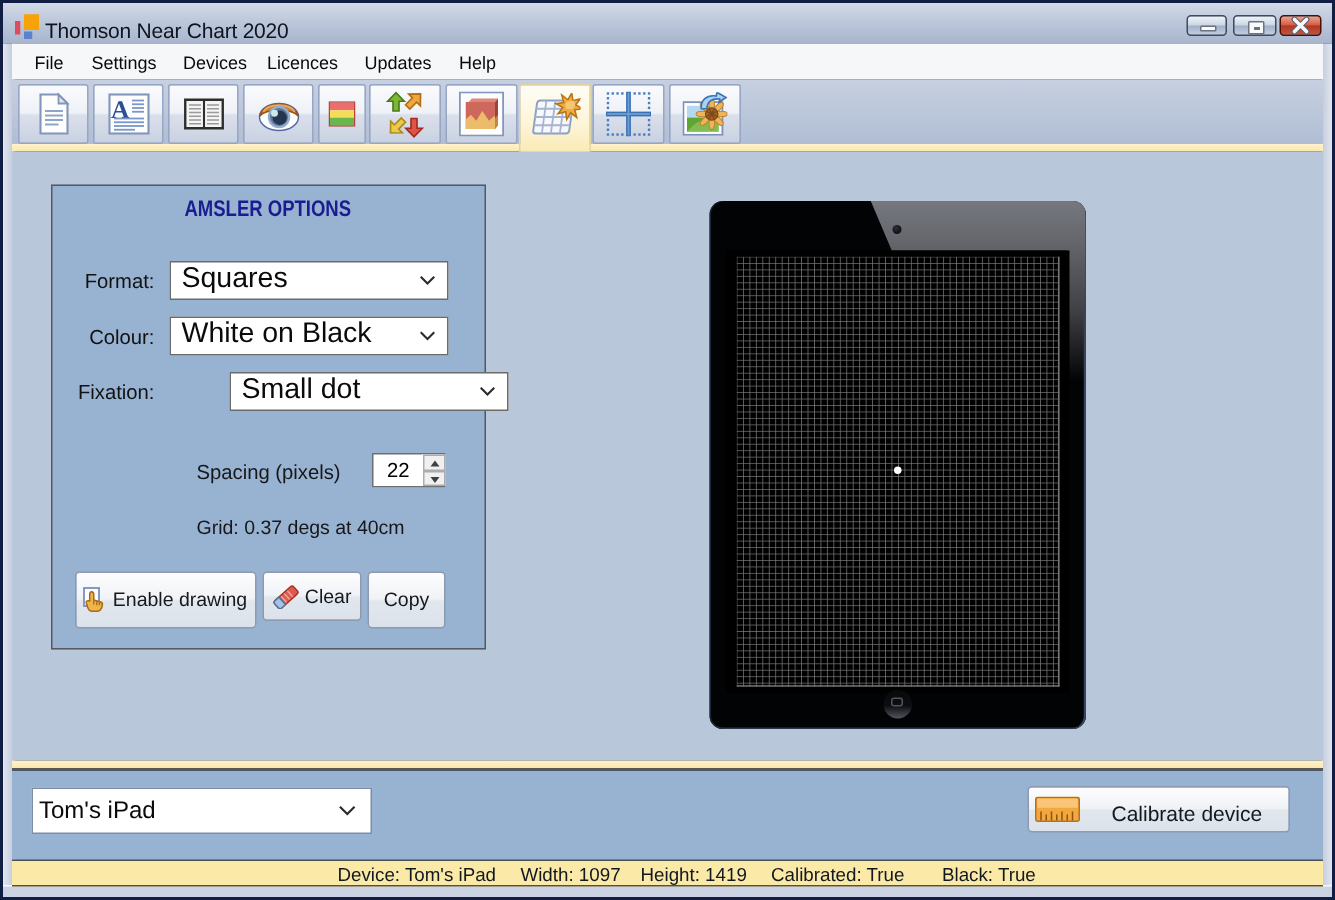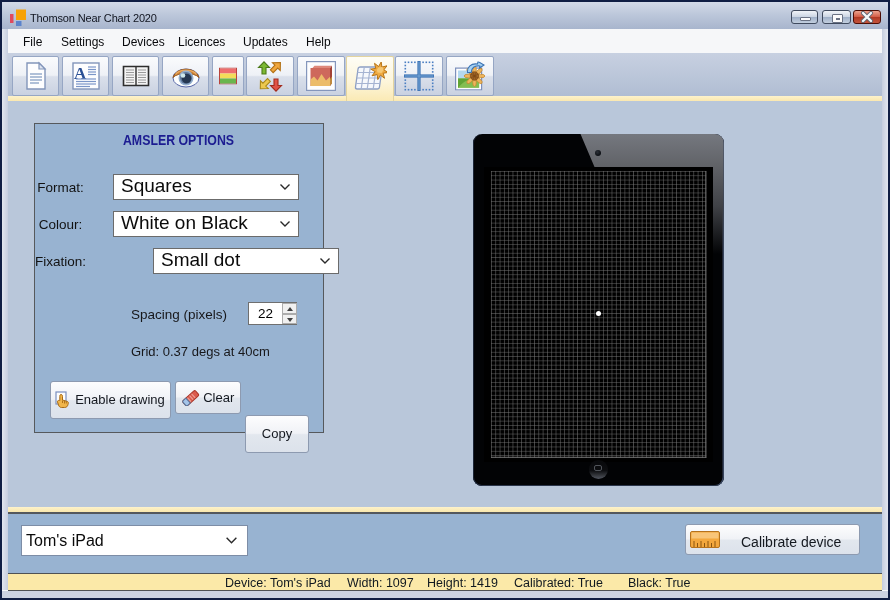--- a/index.html
+++ b/index.html
@@ -3,21 +3,21 @@
 <meta charset="utf-8">
 <style>
 * { margin:0; padding:0; box-sizing:border-box; }
 html,body { width:890px; height:600px; }
 body { font-family:"Liberation Sans", sans-serif; position:relative; background:#101e44; overflow:hidden; }
 .abs { position:absolute; }
 
 
 #titlebar { left:2px; top:2px; width:886px; height:27px;
   background:linear-gradient(#d3dae8 0%, #bdc8db 45%, #a8b5cd 100%); }
-#title-text { left:30px; top:11.5px; font-size:11px; letter-spacing:-0.15px; color:#10141f; }
+#title-text { left:30px; top:11.5px; font-size:14px; letter-spacing:-0.15px; color:#10141f; }
 #frame-left { left:2px; top:29px; width:6px; height:561px; background:linear-gradient(90deg,#e2e6ef,#c6cedf); }
 #frame-right { left:882px; top:29px; width:6px; height:561px; background:linear-gradient(90deg,#c6cedf,#e2e6ef); }
 #frame-bottom { left:2px; top:590px; width:886px; height:8px; background:#ccd3e2; border-top:1.5px solid #f8fafc; }
 #edge-left { left:8px; top:29px; width:1.5px; height:561px; background:#7e90ae; }
 #edge-right { left:880.5px; top:29px; width:1.5px; height:561px; background:#7e90ae; }
 
 
 .capbtn { top:10px; height:14px; border-radius:3px; border:1px solid #3f4a5e; }
 .capbtn.norm { background:linear-gradient(#f0f3f8 0%, #ccd6e4 48%, #9fb0c8 52%, #c3cfdf 100%); }
 #btn-min { left:791px; width:27px; }
@@ -43,21 +43,21 @@
   border:1px solid #e3d49f; border-bottom:none; height:46px; border-radius:2px 2px 0 0; }
 
 #strip-top { left:8px; top:96px; width:874px; height:5px; background:linear-gradient(#fdf2cb,#fae8b0); }
 
 
 #main { left:8px; top:101px; width:874px; height:406px; background:#b9c7da; }
 
 #panel { left:34px; top:123px; width:290px; height:310px; background:#98b3d1; border:1px solid #56595c; }
 #panel-title { left:34px; top:130.5px; width:290px; text-align:center; font-size:15px; font-weight:bold; color:#1c1c91; }
 #panel-title span { display:inline-block; transform:scaleX(0.823); transform-origin:center; }
-.plabel { position:absolute; width:95px; text-align:center; font-size:13.5px; color:#121212; left:8px;padding-left:10px; }
+.plabel { position:absolute; width:95px; text-align:right; font-size:13.5px; color:#121212; left:8px;padding-left:10px; }
 .combo { position:absolute; left:113px; width:186px; height:26px; background:#fff; border:1px solid #6b6b6b; font-size:19px; color:#0a0a0a; line-height:22px; padding-left:7px; }
 .combo svg { position:absolute; right:7px; top:8px; }
 #spin { left:248px; top:302px; width:49px; height:23px; background:#fff; border:1px solid #6f6f6f; }
 #spin .num { position:absolute; left:0; top:0; width:33px; height:21px; text-align:center; font-size:13.5px; line-height:21px; color:#000; }
 #spin .btns { position:absolute; right:0; top:0; width:15px; height:21px; border-left:1px solid #fff; }
 #spin .sb { position:absolute; left:0; width:15px; height:10.5px; background:#f0f0f0; border:1px solid #acacac; }
 #spin .sb.up { top:0; }
 #spin .sb.dn { bottom:0; }
 #spin .tri { position:absolute; left:4px; width:0; height:0; border-left:3.5px solid transparent; border-right:3.5px solid transparent; }
 #spin .up .tri { top:3px; border-bottom:4px solid #404040; }
@@ -349,21 +349,21 @@
 <div class="wbtn" style="left:175px; top:381px; width:65.5px; height:33px;">
   <svg width="19" height="16" viewBox="0 0 19 16" style="margin-right:3px;">
     <g transform="rotate(-42 9.5 8)">
       <rect x="1" y="5" width="17" height="6.6" rx="1.6" fill="#db5c4e" stroke="#a93326" stroke-width="1"></rect>
       <path d="M7.5 5.6 L7.5 11 M10.3 5.6 L10.3 11 M13.1 5.6 L13.1 11" stroke="#efa399" stroke-width="1"></path>
       <path d="M2.6 5 L6 5 L6 11.6 L2.6 11.6 C1.7 11.6 1 10.9 1 10 L1 6.6 C1 5.7 1.7 5 2.6 5 Z" fill="#a5c4e8" stroke="#54749c" stroke-width="1"></path>
     </g>
   </svg>
   Clear
 </div>
-<div class="wbtn" style="left:245px; top:381px; width:64px; height:37.5px;margin-top:34px;">Copy</div>
+<div class="wbtn" style="left:245px; top:381px; width:52px; height:37.5px;">Copy</div>
 
 <div class="abs" id="ipad">
   <div id="refl"></div>
   <div id="cam"></div>
   <div id="screen"></div>
   <div id="home">
       <div class="sq"></div>
     </div>
 </div>
 <div class="abs" id="grid-holder">

